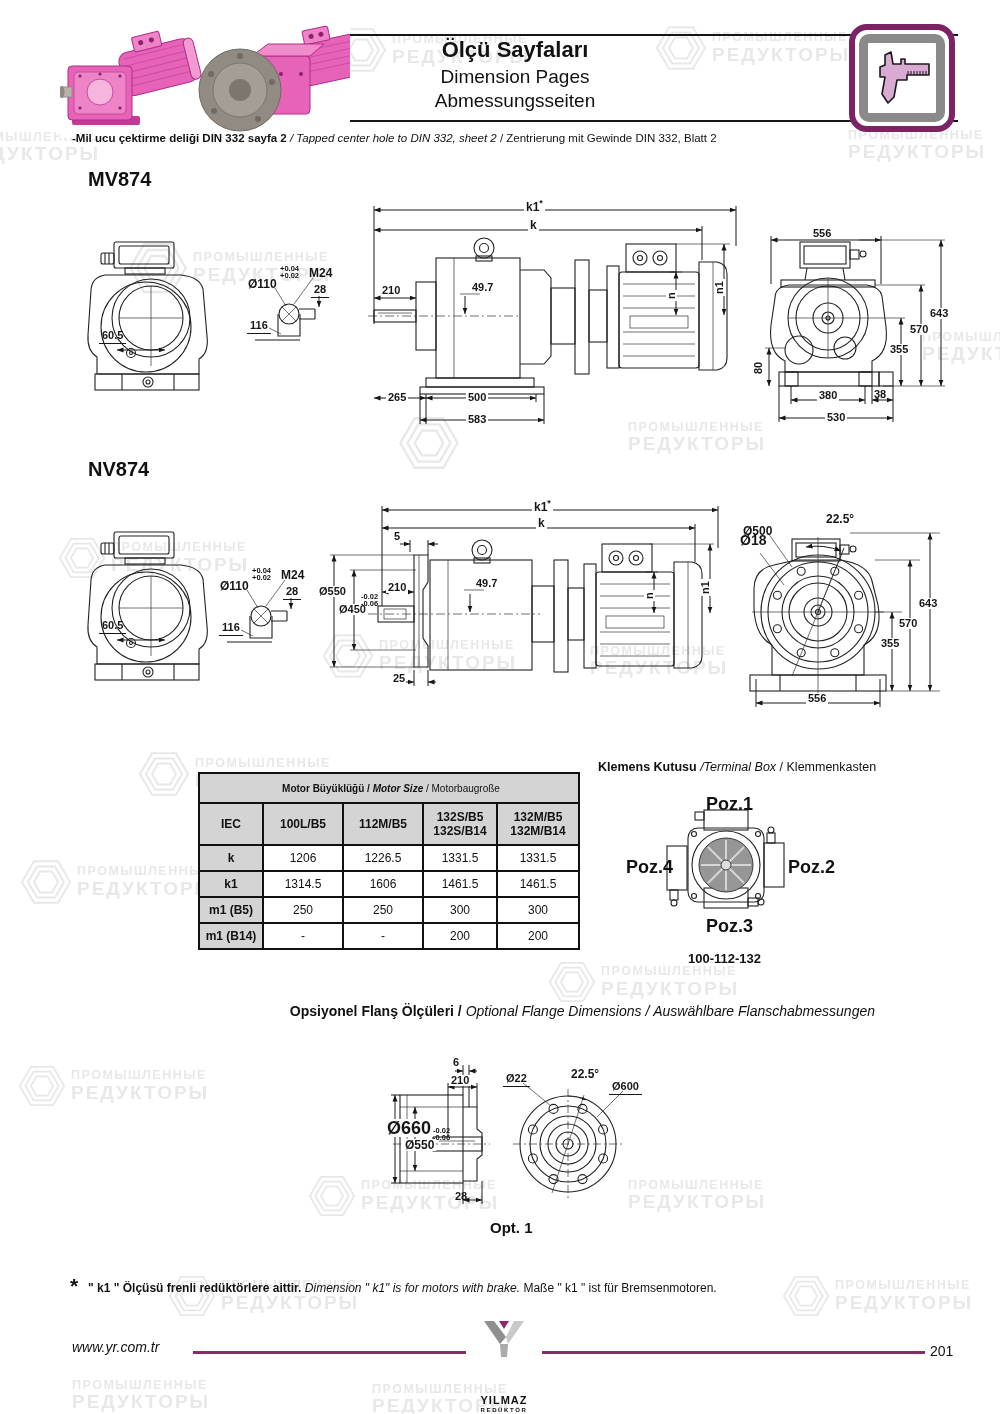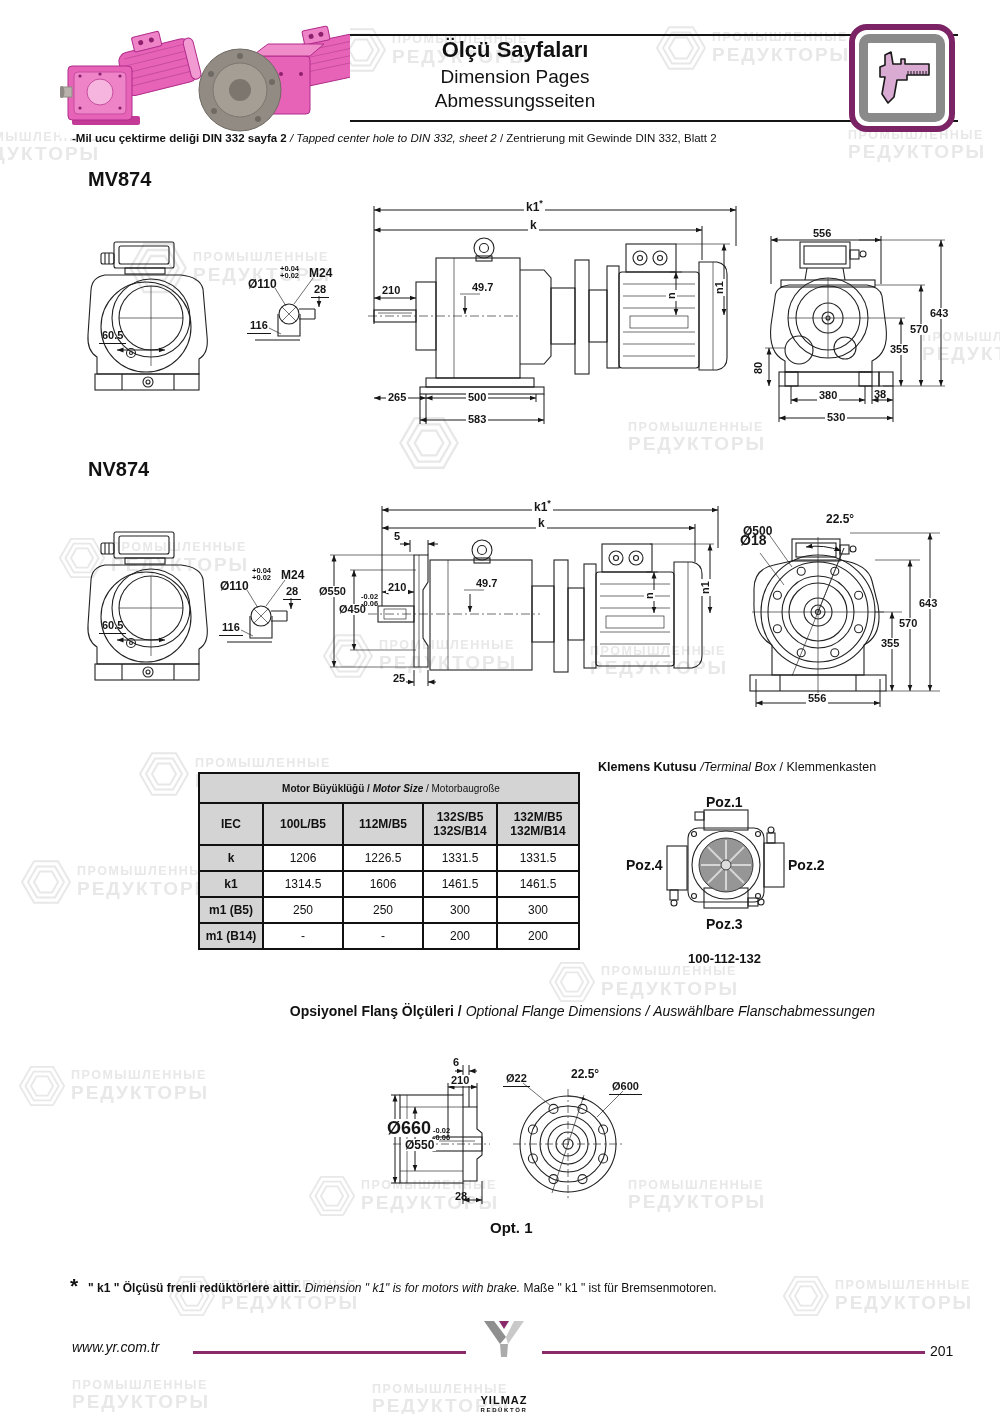--- a/index.html
+++ b/index.html
@@ -36,21 +36,21 @@
   
   .size-table{position:absolute;left:198px;top:772px;z-index:2;border-collapse:collapse;}
   .size-table th,.size-table td{border:2px solid #111;text-align:center;font-size:12px;padding:2px 4px;}
   .size-table .hd{background:#d4d4d4;font-weight:bold;}
   .size-table td{background:#fff;}
   .size-table .ttl{background:#d4d4d4;font-size:10px;height:24px;padding-left:8px;}
   .size-table .cols th{height:36px;font-size:12px;line-height:1.2;}
   .size-table tr{height:26px;}
   
   .tb-title{position:absolute;left:598px;top:760px;font-size:12.5px;z-index:2;white-space:nowrap;}
-  .poz{position:absolute;font-size:14px;font-weight:bold;z-index:3;}
+  .poz{position:absolute;font-size:18px;font-weight:bold;z-index:3;}
   
   .fl-title{position:absolute;left:155px;top:1003px;width:720px;text-align:right;font-size:14px;z-index:2;white-space:nowrap;}
   .caption{position:absolute;font-size:15px;font-weight:bold;z-index:3;}
   
   .fn-star{position:absolute;left:70px;top:1274px;font-size:21px;font-weight:bold;z-index:2;}
   .fn{position:absolute;left:88px;top:1281px;font-size:12px;z-index:2;white-space:nowrap;}
   .fn .b{font-weight:bold;} .fn .i{font-style:italic;}
   .url{position:absolute;left:72px;top:1339px;font-size:14px;font-style:italic;z-index:2;}
   .footline{position:absolute;left:193px;top:1351px;width:732px;height:2.5px;background:#8a2a6b;z-index:1;}
   .pageno{position:absolute;left:930px;top:1343px;font-size:14px;z-index:2;}

